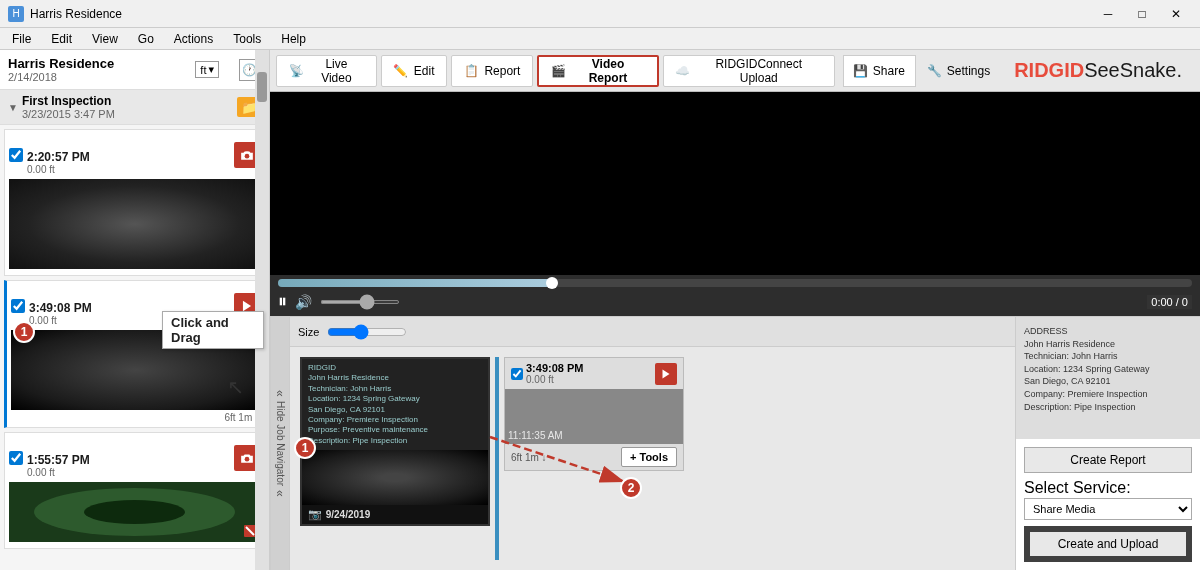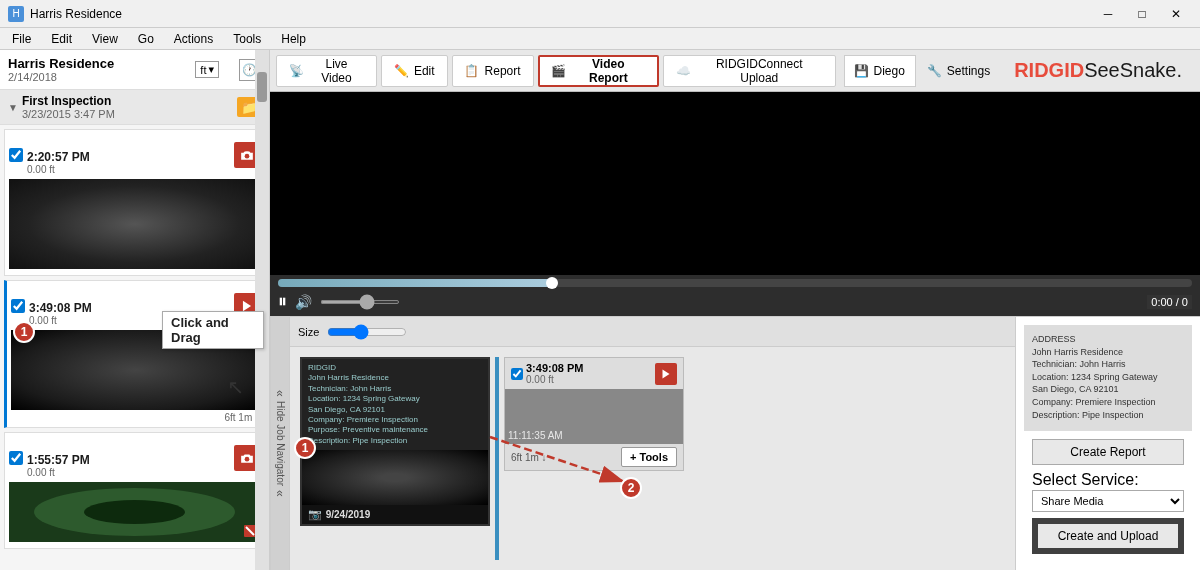--- a/index.html
+++ b/index.html
@@ -327,21 +327,21 @@
       z-index: 10;
     }
 
     
     .info-panel {
       width: 185px;
       background: white;
       border-left: 1px solid #ccc;
       display: flex;
       flex-direction: column;
-      padding: 8px;
+      padding: 0;
     }
     .info-content-area {
       flex: 1;
       background: #ddd;
       position: relative;
       overflow: hidden;
     }
     .info-text {
       position: absolute;
       top: 8px; left: 8px;
@@ -593,21 +593,21 @@
         <span>🎬</span>
         <span>Video Report</span>
       </button>
       <button class="toolbar-btn">
         <span>☁️</span>
         <span>RIDGIDConnect Upload</span>
       </button>
       <div class="toolbar-spacer"></div>
       <button class="save-btn">
         <span>💾</span>
-        <span>Diego</span>
+        <span>Share</span>
       </button>
       <button class="settings-btn">
         <span>🔧</span>
         <span>Settings</span>
       </button>
       <div class="logo">
         <span class="logo-ridgid">RIDGID</span>
         <span class="logo-seesnake"> SeeSnake.</span>
       </div>
     </div>

